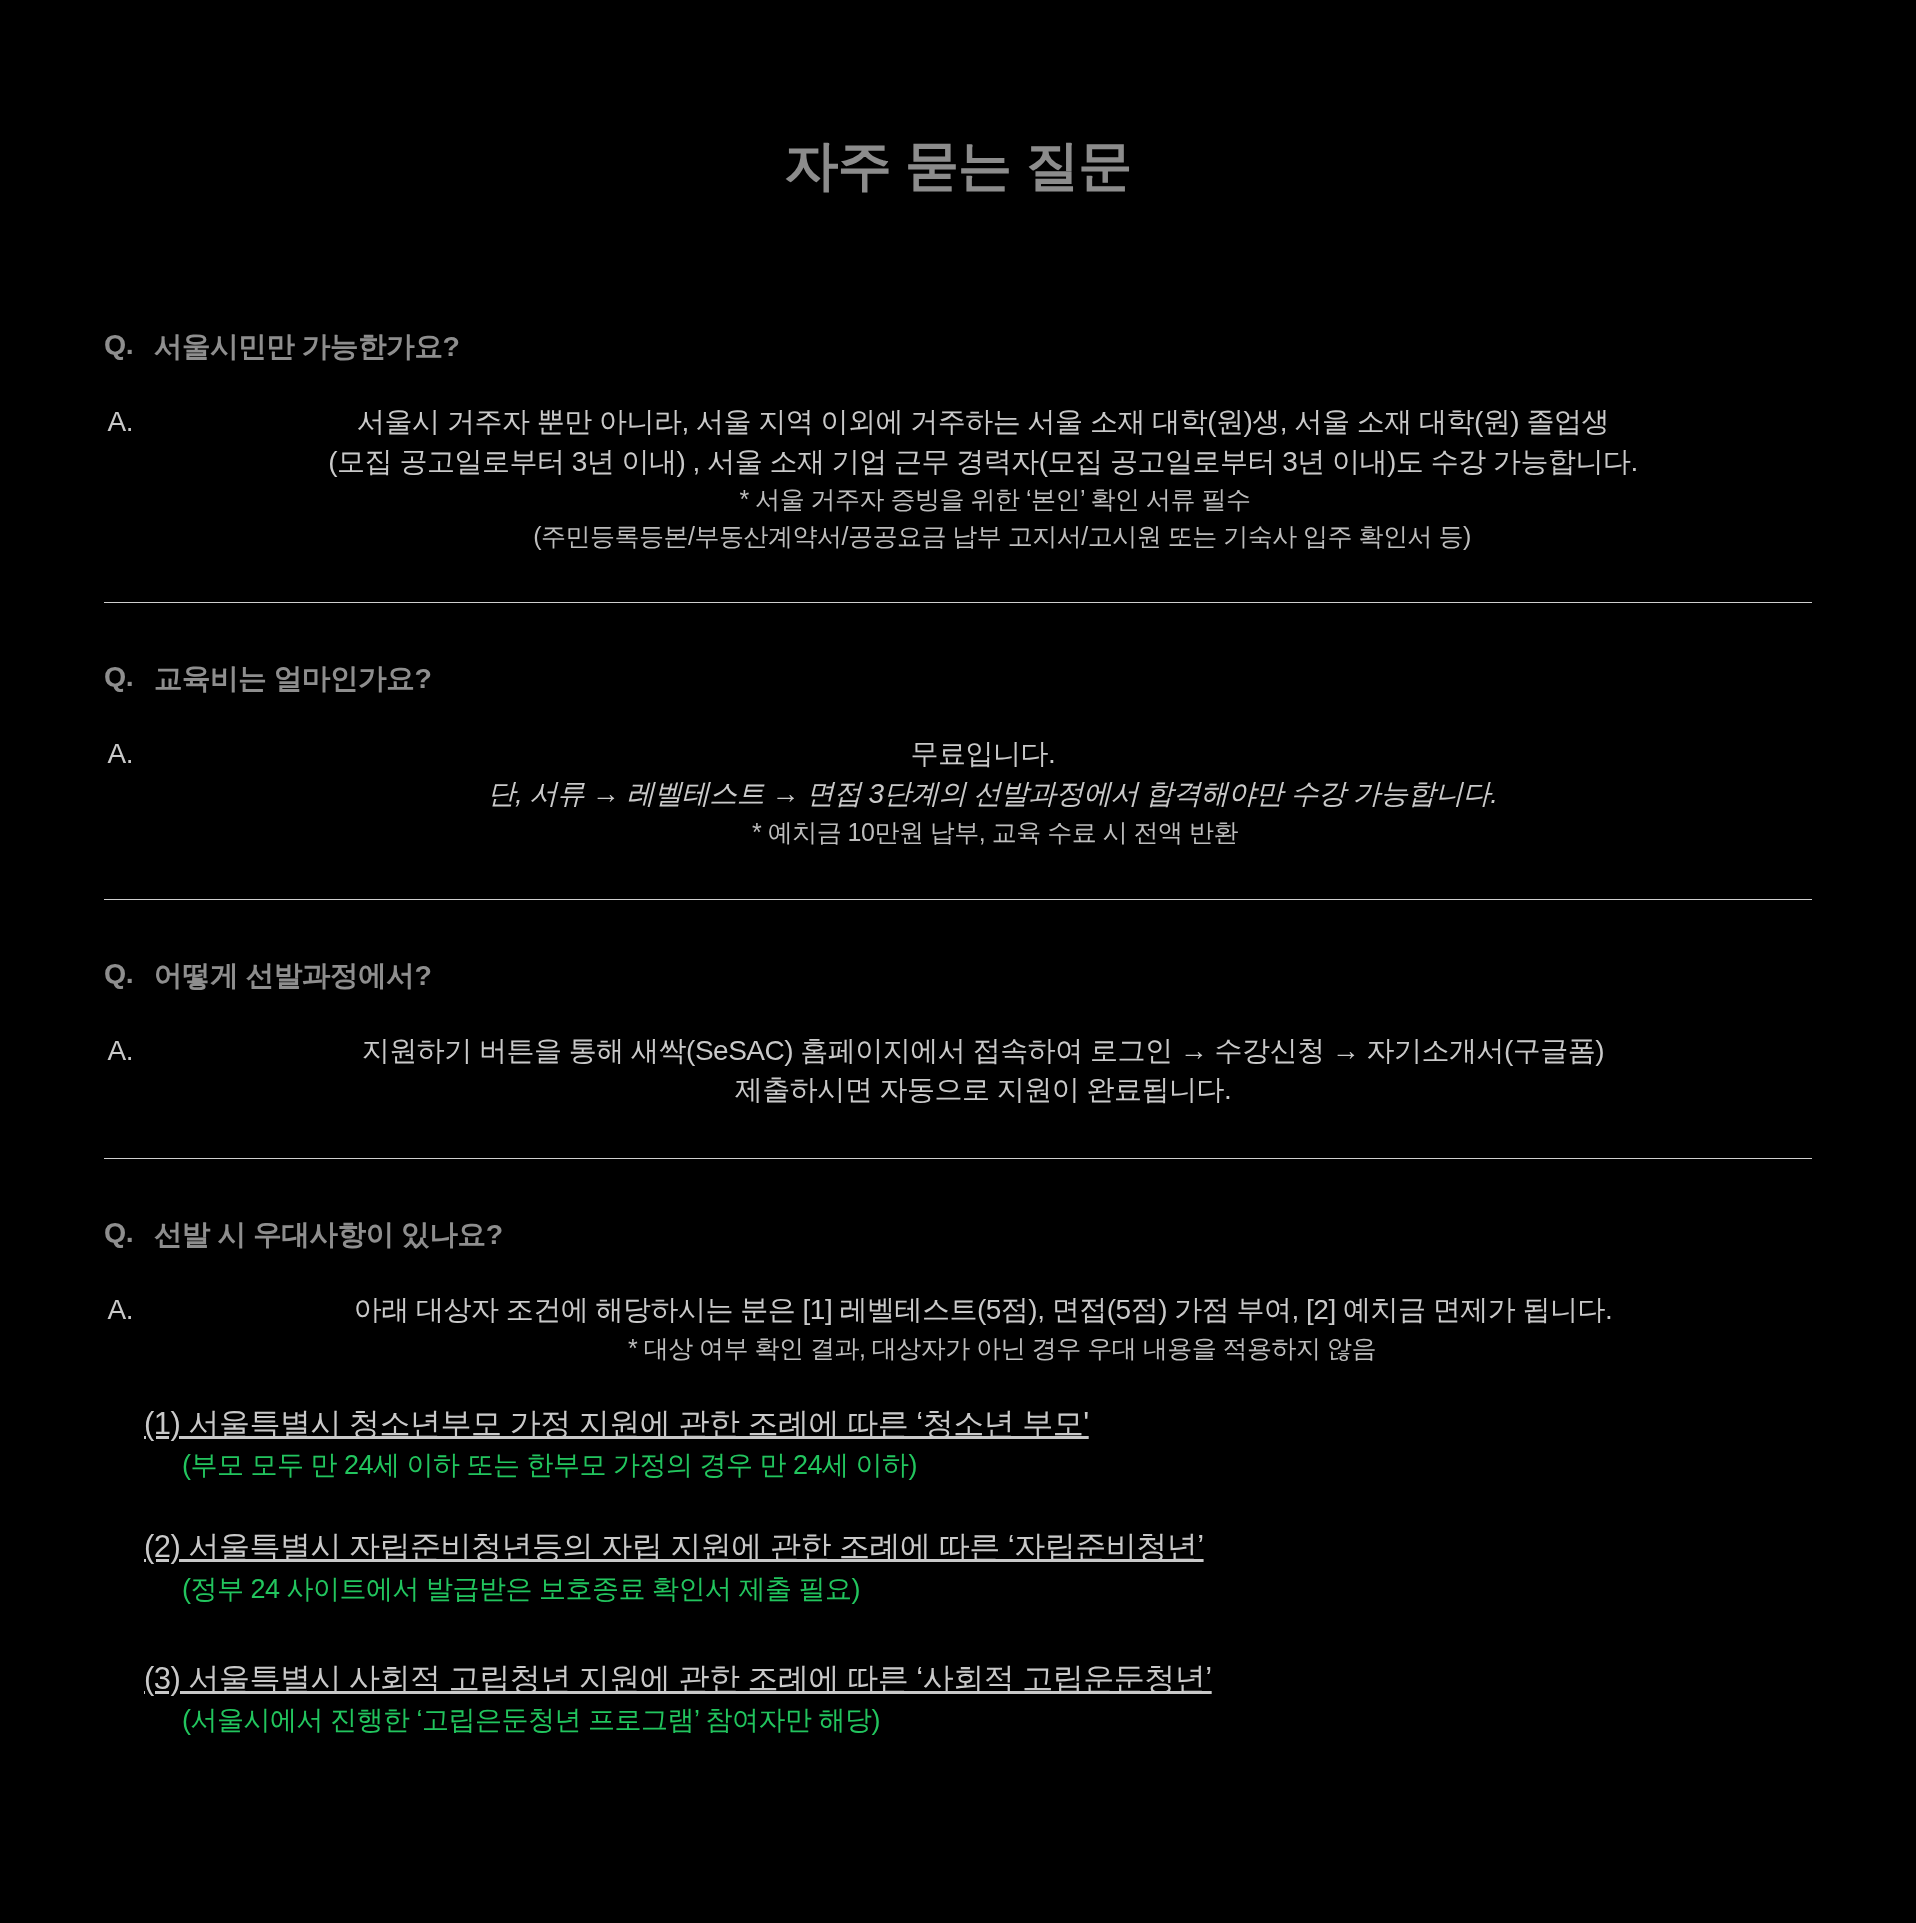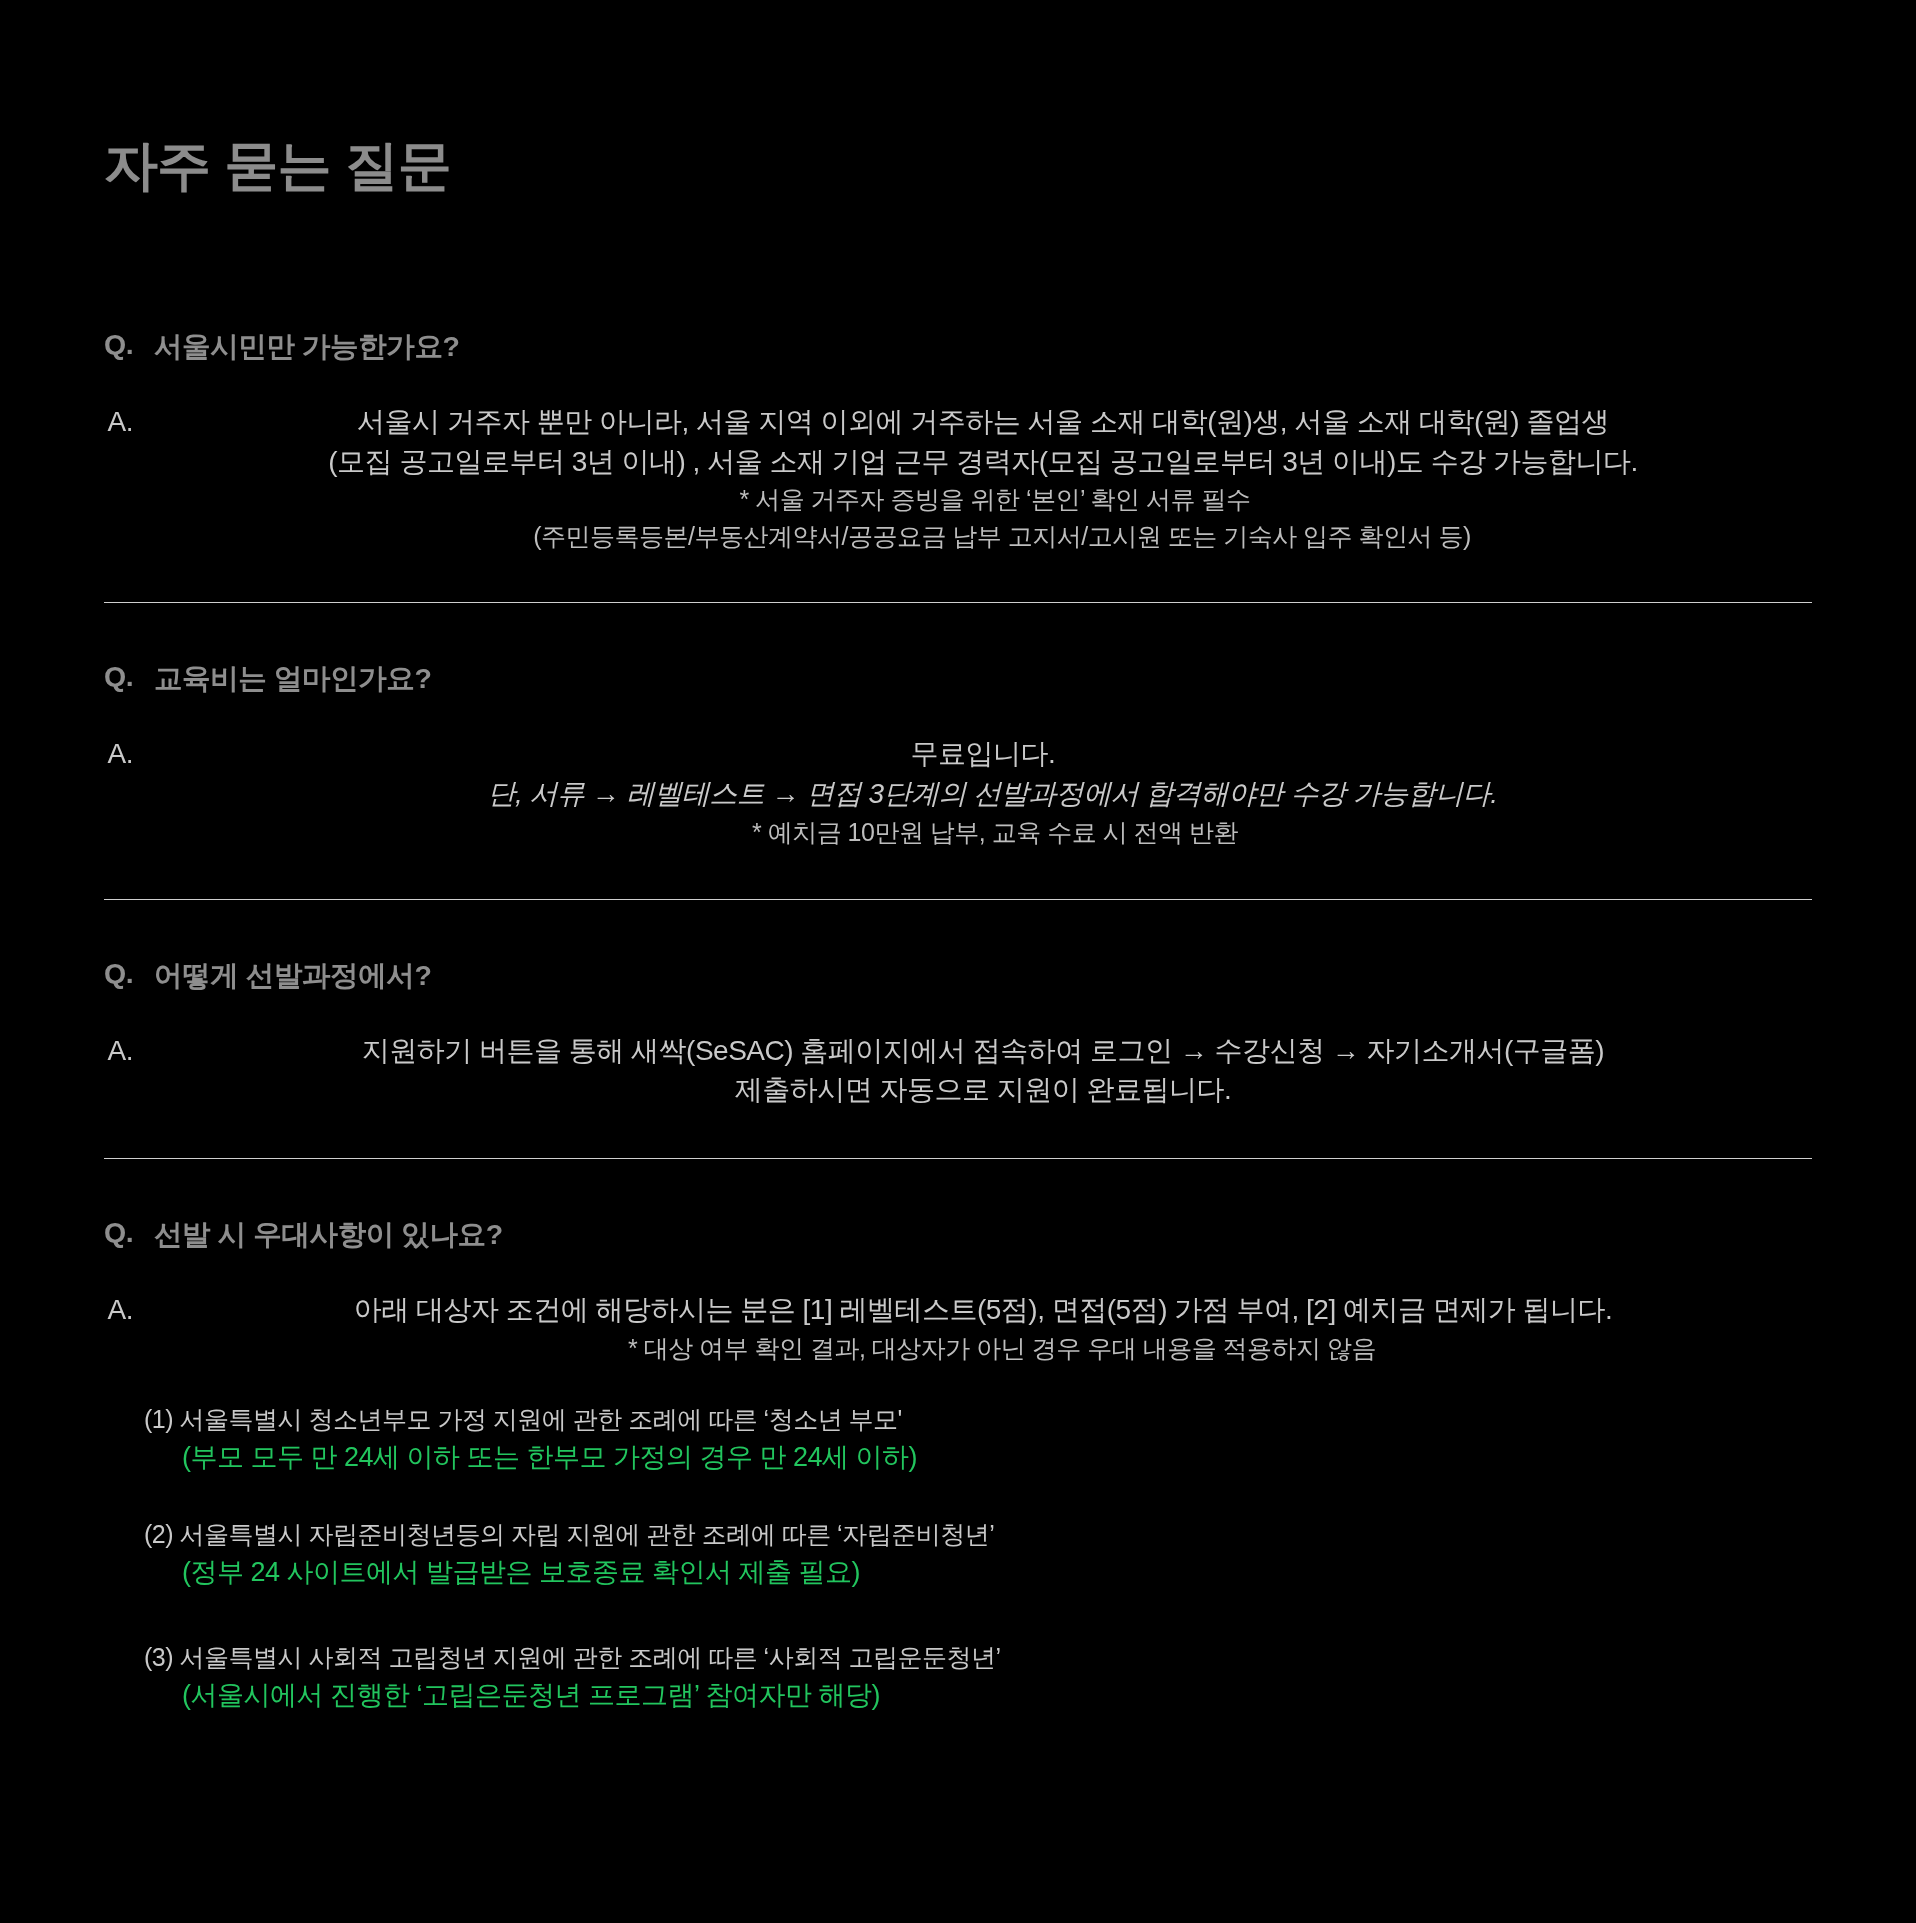--- a/index.html
+++ b/index.html
@@ -16,20 +16,21 @@
   }
   .page {
     position: relative;
     width: 1916px;
     height: 1923px;
     box-sizing: border-box;
     padding: 0 104px;
     overflow: hidden;
   }
   .faq-title {
+    text-align: center;
     font-size: 54px;
     font-weight: 700;
     color: #8c8c8c;
     letter-spacing: -0.9px;
     padding-top: 97px;
     padding-bottom: 0;
     line-height: 1.2;
   }
   .faq-list {
     margin-top: 130px;
@@ -110,24 +111,25 @@
   .sub-group {
     padding-left: 40px;
     margin-bottom: 38px;
   }
   .sub-group:last-child {
     margin-bottom: 0;
     margin-top: 46px;
   }
   .sub-head {
     display: block;
-    font-size: 25px;
+    font-size: 31px;
     color: #c9c9c9;
     letter-spacing: -0.5px;
     line-height: 1.4;
+    text-decoration: underline;
   }
   .sub-detail {
     display: block;
     font-size: 27px;
     color: #22c55e;
     letter-spacing: -0.5px;
     padding-left: 38px;
     line-height: 1.55;
   }
 </style>

